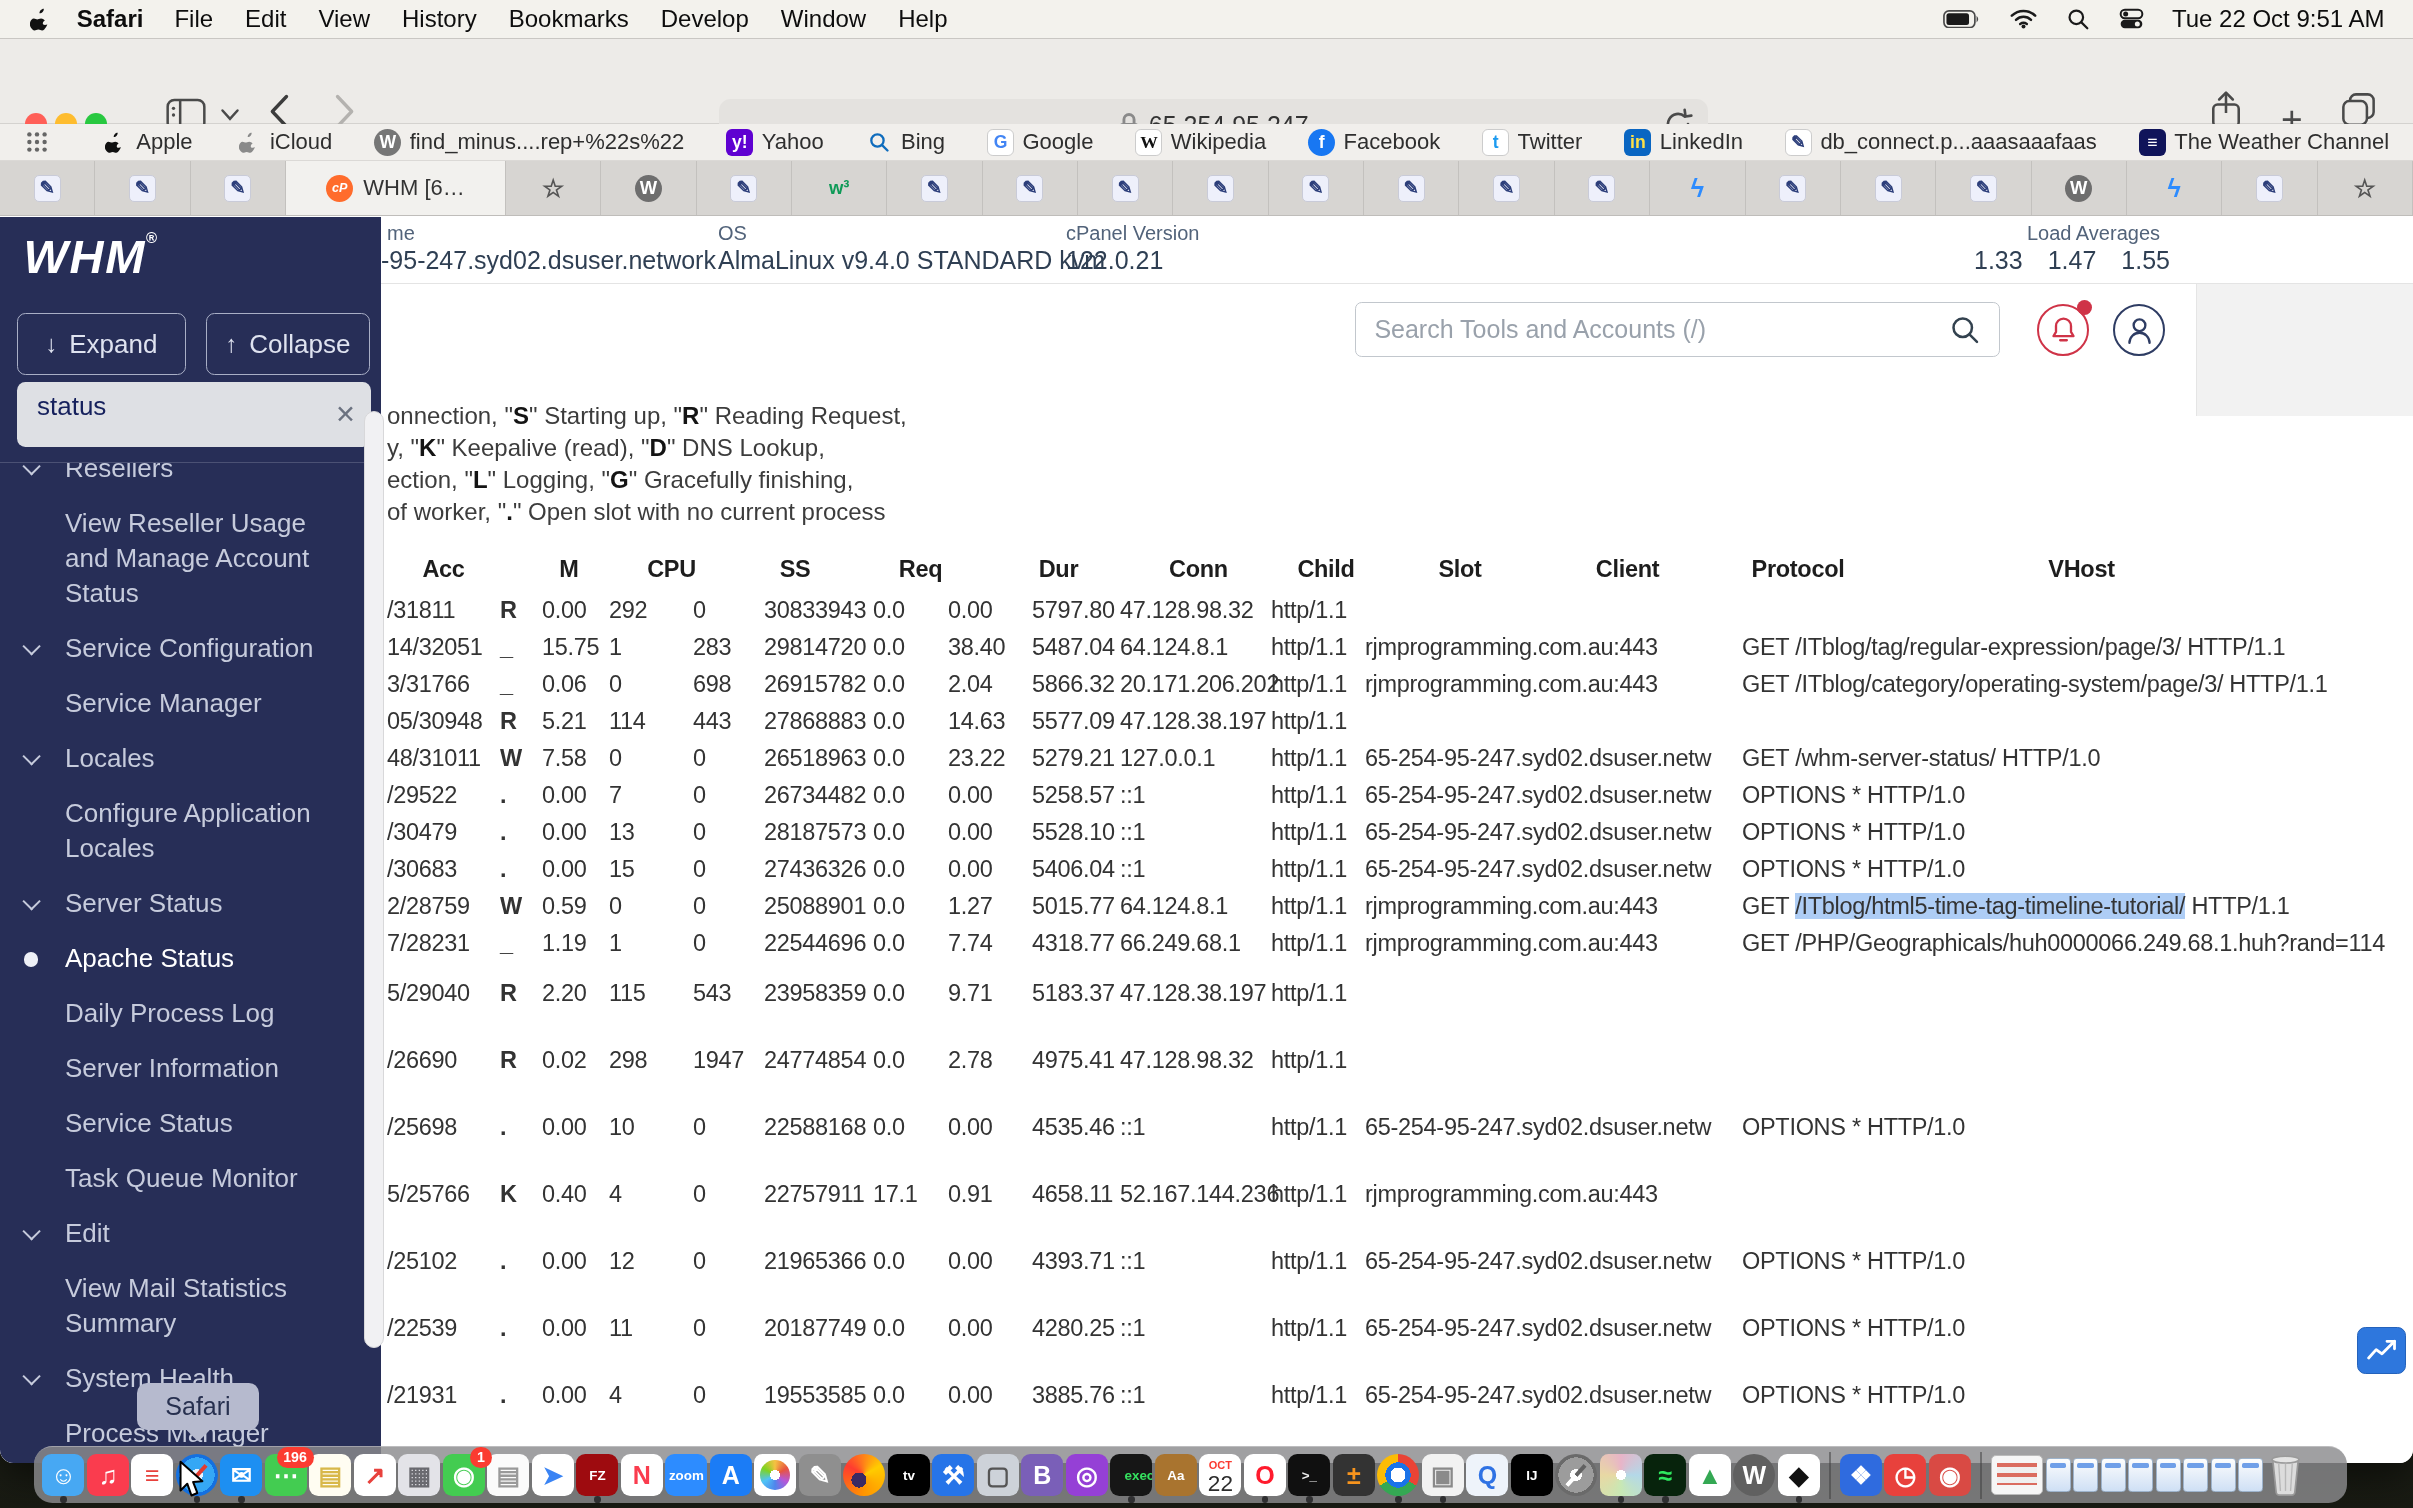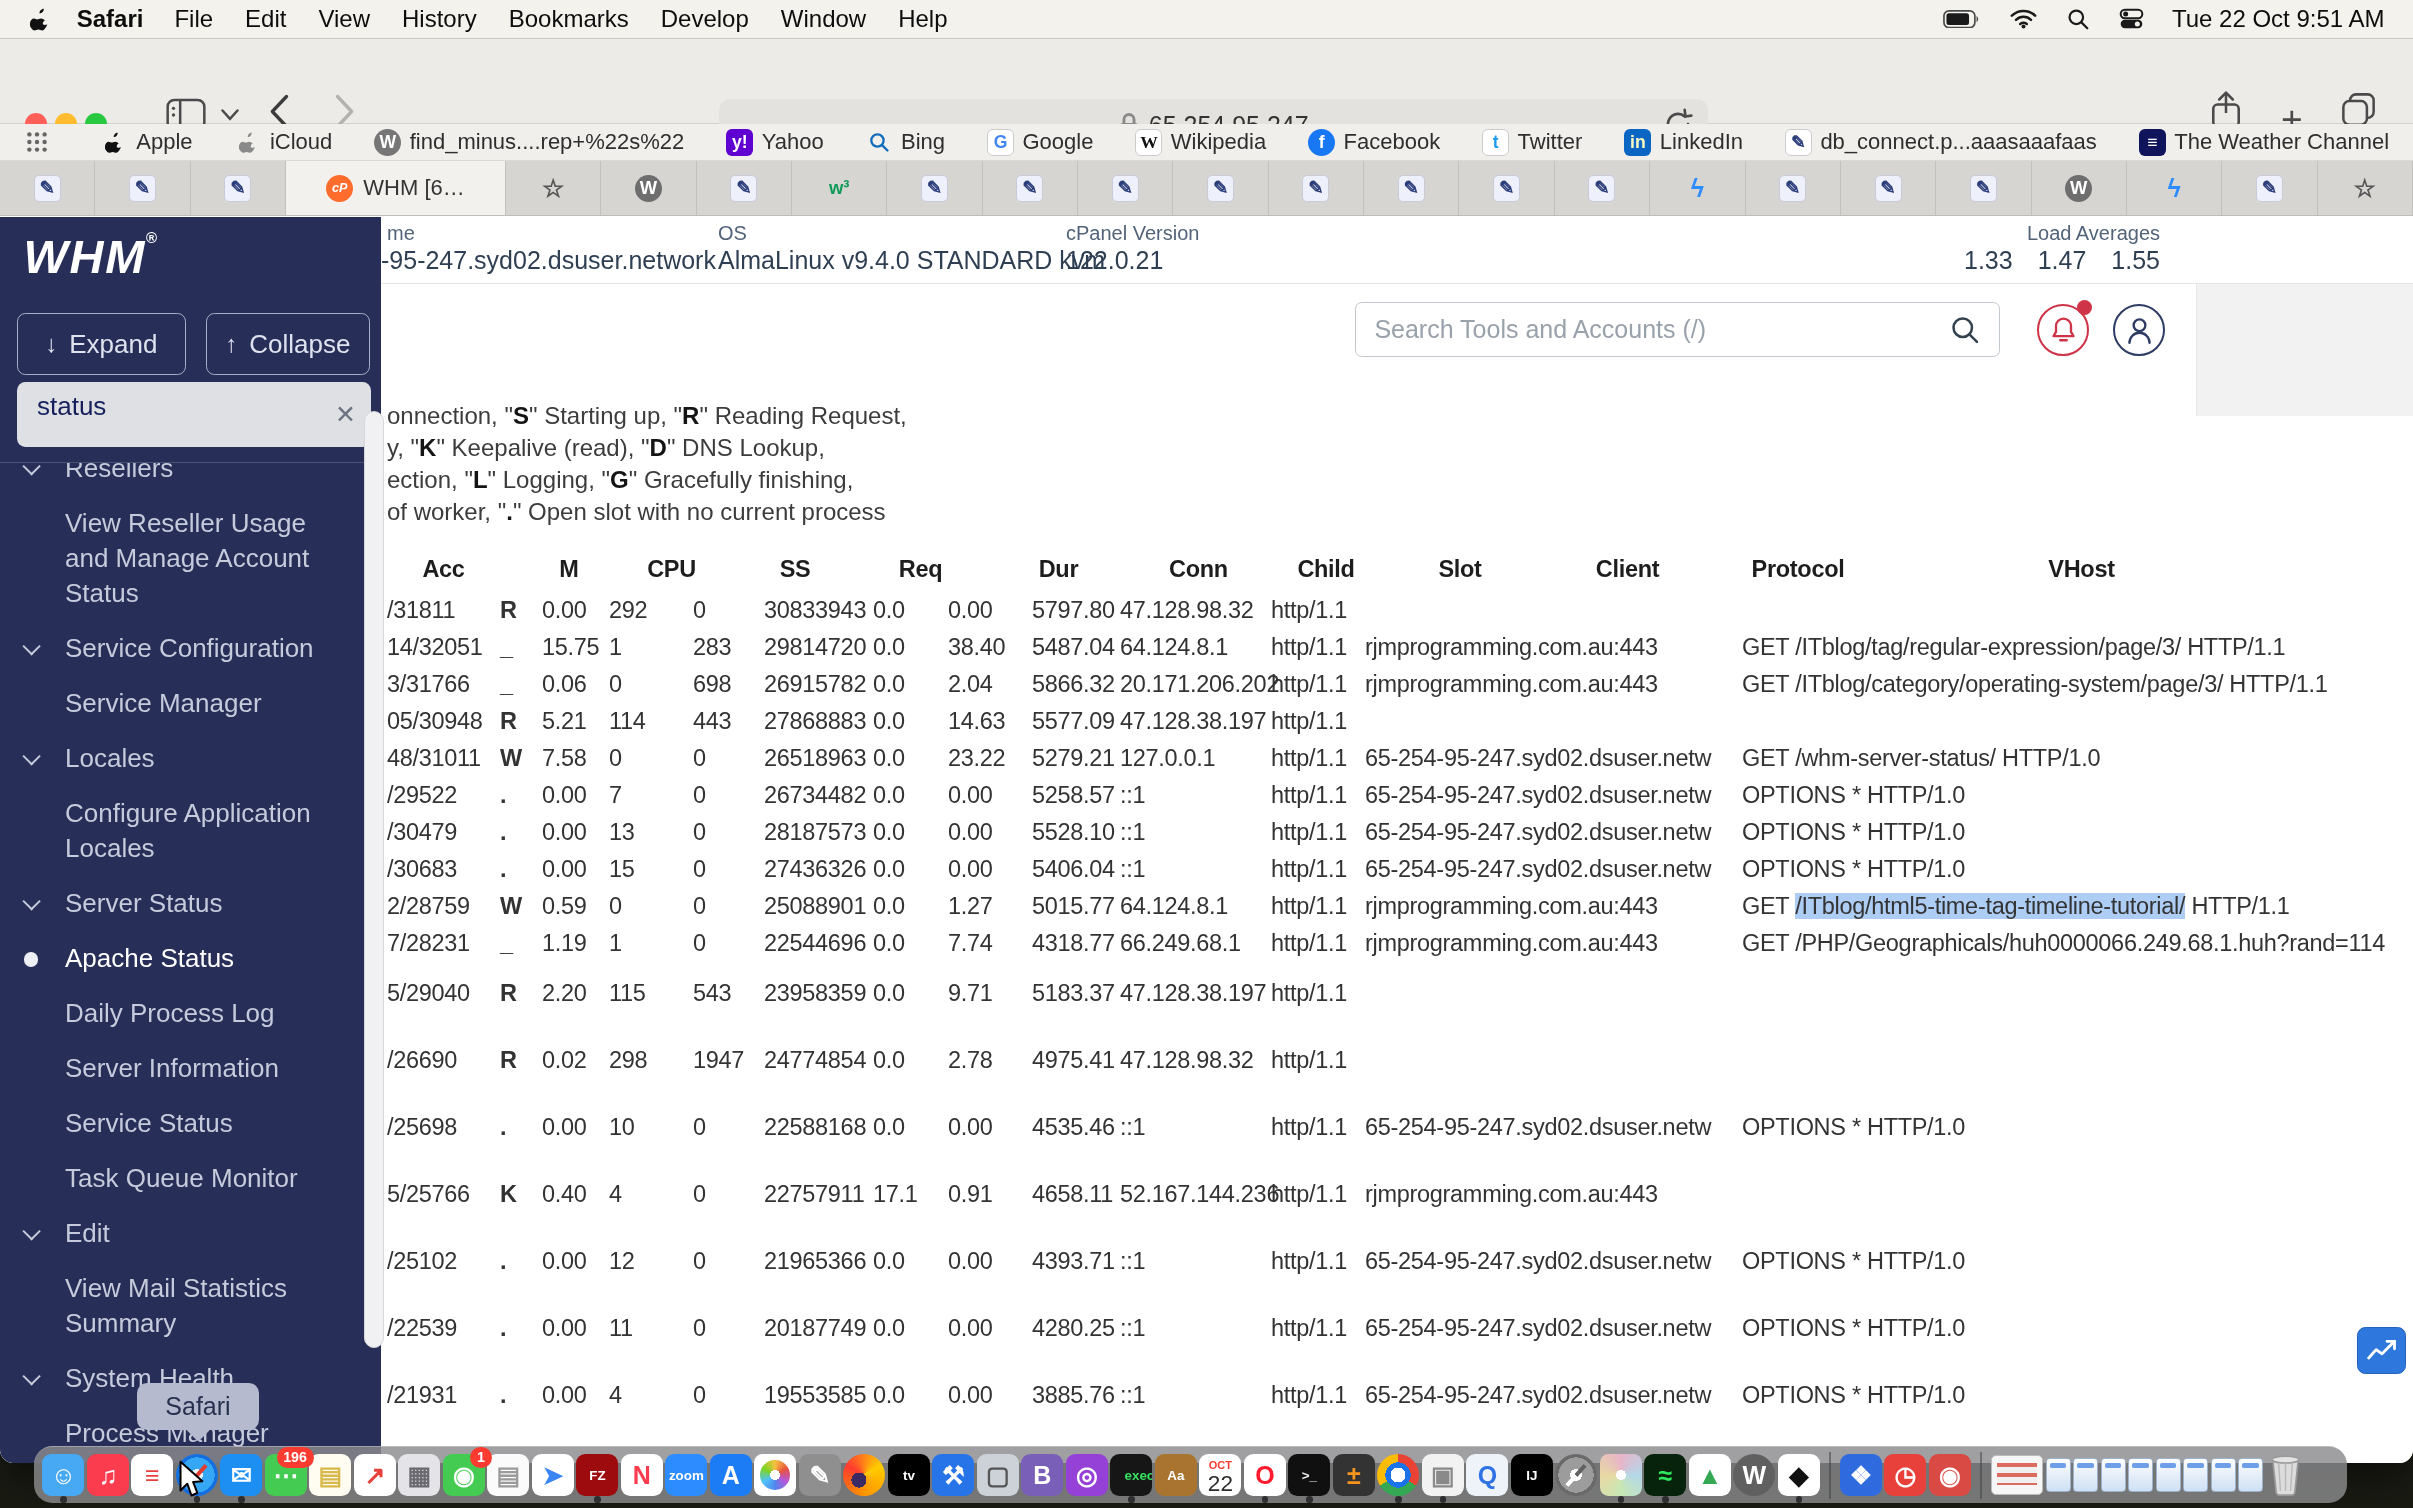--- a/index.html
+++ b/index.html
@@ -350,21 +350,21 @@
         </span>
         <span class="bm">
           <span class="bmicon" style="background: rgb(24, 119, 242); color: rgb(255, 255, 255); border-radius: 50%;">f</span>
           <span>Facebook</span>
         </span>
         <span class="bm">
           <span class="bmicon" style="background: rgb(255, 255, 255); color: rgb(29, 155, 240); border: 0.8px solid rgb(204, 204, 204);">t</span>
           <span>Twitter</span>
         </span>
         <span class="bm">
-          <span class="bmicon" style="background: rgb(10, 102, 194); color: #fef9c3;">in</span>
+          <span class="bmicon" style="background: rgb(10, 102, 194); color: #fde047;">in</span>
           <span>LinkedIn</span>
         </span>
         <span class="bm">
           <span class="bmicon" style="background: rgb(255, 255, 255); color: rgb(44, 62, 122); border: 0.8px solid rgb(204, 204, 204);">✎</span>
           <span>db_connect.p...aaasaaafaas</span>
         </span>
         <span class="bm">
           <span class="bmicon" style="background: rgb(16, 20, 90); color: rgb(255, 255, 255);">≡</span>
           <span>The Weather Channel</span>
         </span>
@@ -449,21 +449,21 @@
     <div id="content">
 
       <div id="whmhead">
         <span class="hlabel" style="left:387px">me</span>
         <span class="hvalue" style="left:381px">-95-247.syd02.dsuser.network</span>
         <span class="hlabel" style="left:718px">OS</span>
         <span class="hvalue" style="left:718px">AlmaLinux v9.4.0 STANDARD kvm</span>
         <span class="hlabel" style="left:1066px">cPanel Version</span>
         <span class="hvalue" style="left:1066px">122.0.21</span>
         <span class="hlabel" style="right:253px">Load Averages</span>
-        <span class="hvalue" style="right:253px" id="loadvals">1.33  1.47  1.55</span>
+        <span class="hvalue" style="right:243px" id="loadvals">1.33  1.47  1.55</span>
       </div>
       <div id="grayside"></div>
 
       <input id="whmsearch" placeholder="Search Tools and Accounts (/)" style="">
       <span id="searchmag">
         <svg width="28.5" height="28.5" viewBox="0 0 34 34">
             <circle cx="14" cy="14" r="11" fill="none" stroke="#33424f" stroke-width="3"></circle>
             <line x1="22" y1="22" x2="31" y2="31" stroke="#33424f" stroke-width="3" stroke-linecap="round"></line>
           </svg>
       </span>

